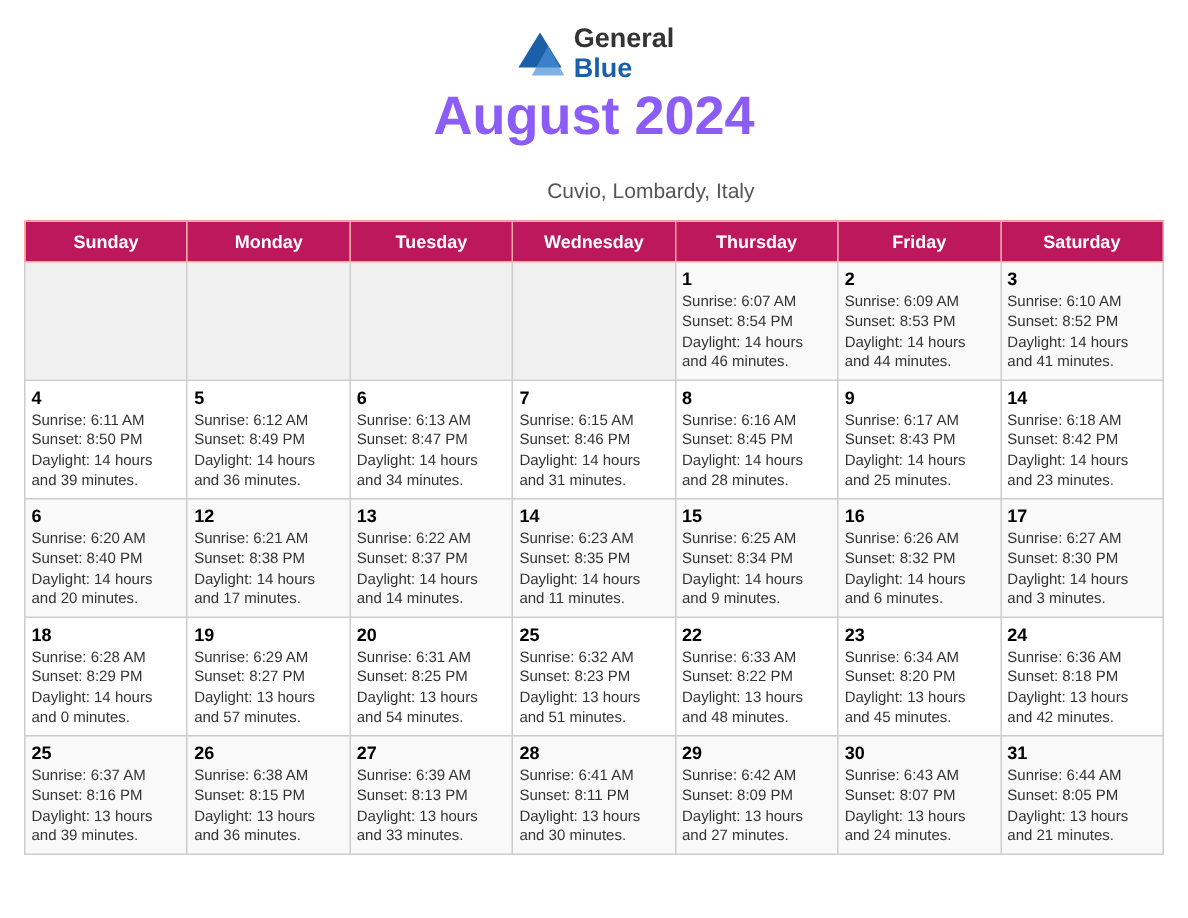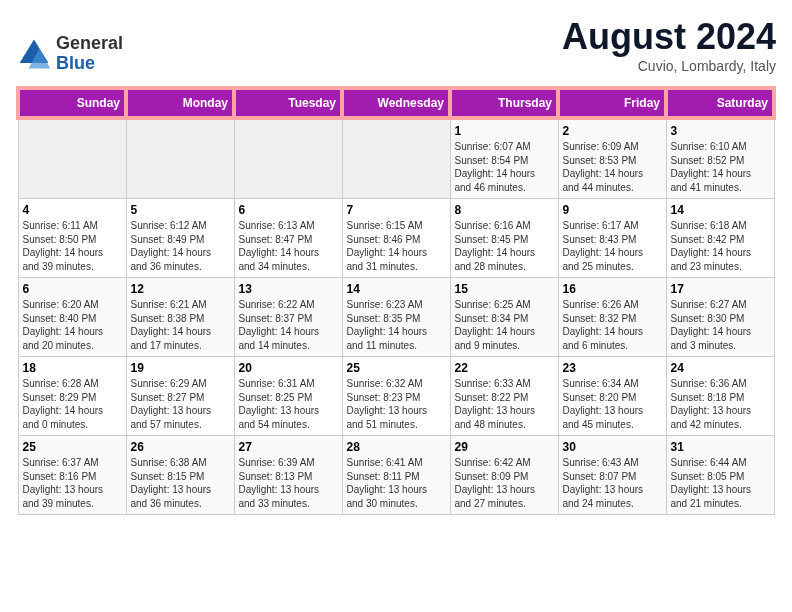--- a/index.html
+++ b/index.html
@@ -5,23 +5,24 @@
     * { margin: 0; padding: 0; box-sizing: border-box; }
     body {
       font-family: Arial, sans-serif;
       background: #fff;
       width: 792px;
       min-height: 612px;
       padding: 16px;
     }
     .header {
       display: flex;
-      align-items: flex-end;
+      align-items: center;
       justify-content: space-between;
       margin-bottom: 12px;
+      flex-direction: column;
     }
     .logo {
       display: flex;
       align-items: center;
       gap: 4px;
     }
     .logo-text {
       font-size: 18px;
       font-weight: bold;
       color: #333;
@@ -31,39 +32,40 @@
     .logo-icon {
       width: 36px;
       height: 36px;
     }
     .title-block {
       text-align: right;
     }
     .month-title {
       font-size: 36px;
       font-weight: bold;
-      color: #0f172a;
+      color: #8b5cf6;
     }
     .subtitle {
       font-size: 14px;
       color: #555;
+      margin-top: 21px;
     }
     .calendar {
       width: 100%;
       border-collapse: collapse;
       font-size: 10.5px;
     }
     .calendar thead tr th {
-      background: #a21caf;
+      background: #be185d;
       color: #fff;
       padding: 6px 4px;
-      text-align: right;
+      text-align: center;
       font-size: 12px;
       font-weight: bold;
-      border: 4px solid #fca5a5;
+      border: 1px solid #fca5a5;
     }
     .calendar tbody tr td {
       vertical-align: top;
       border: 1px solid #ccc;
       padding: 4px;
       width: calc(100% / 7);
       min-height: 80px;
       background: #fff;
     }
     .calendar tbody tr:nth-child(odd) td {

